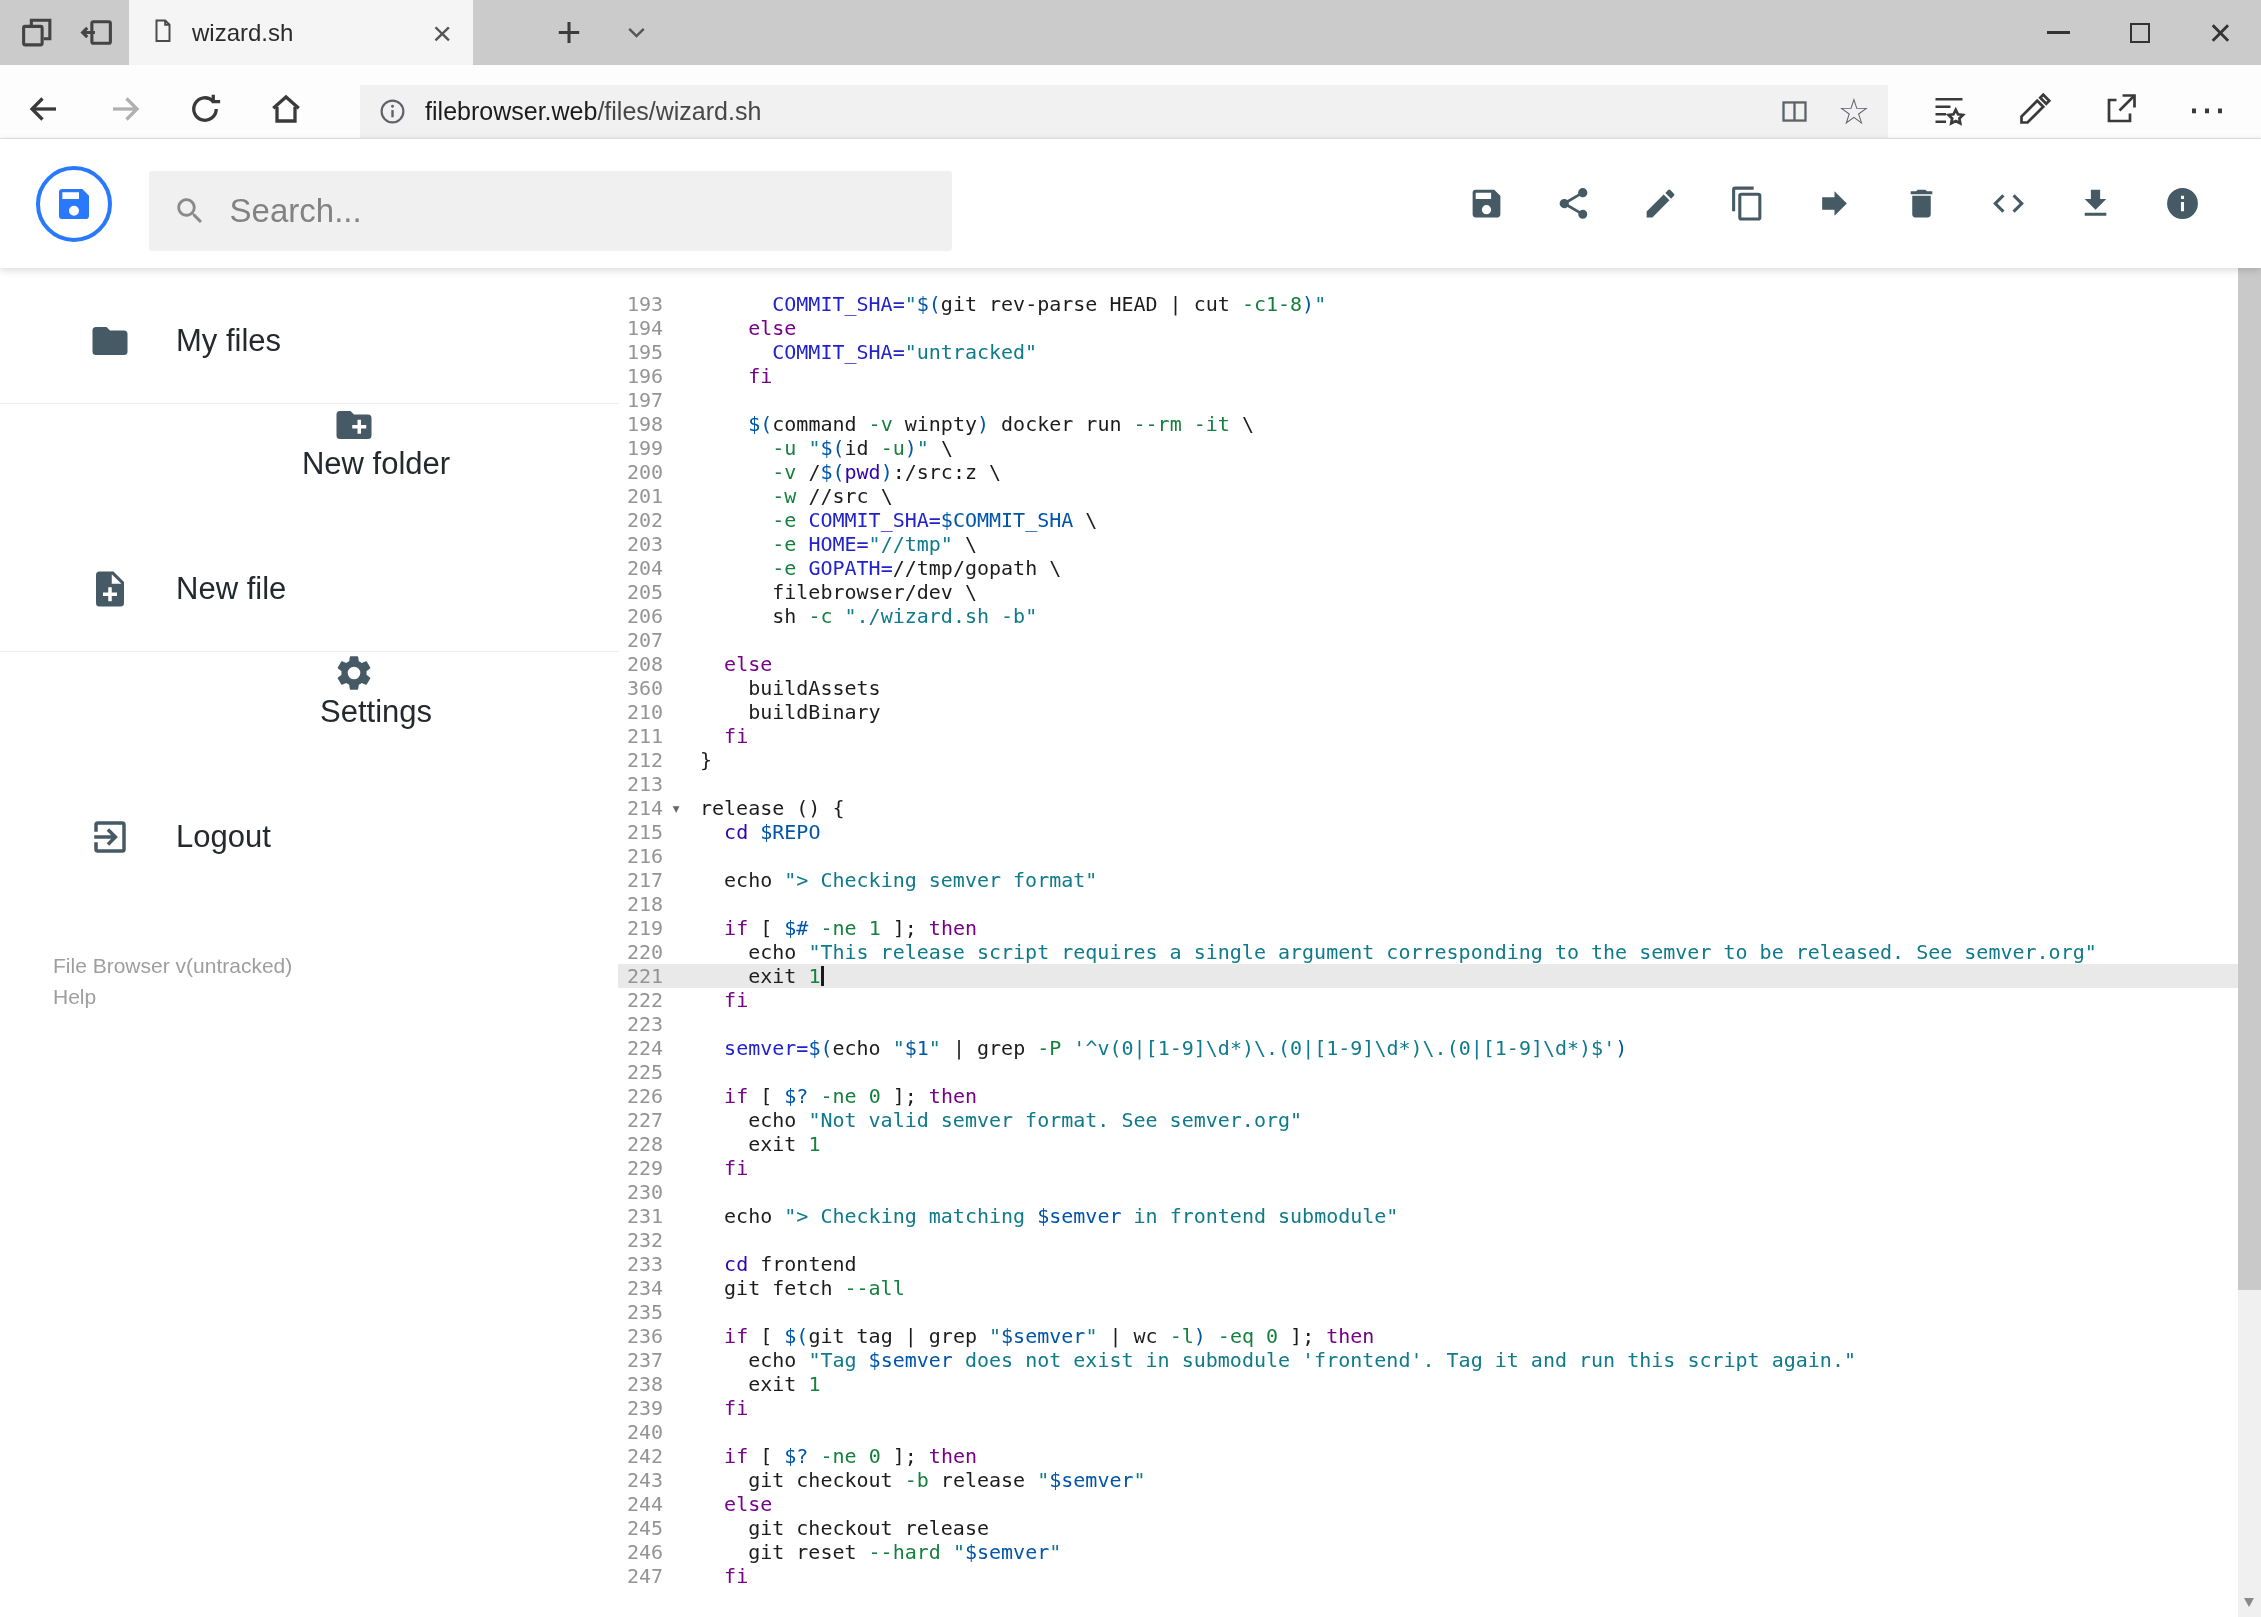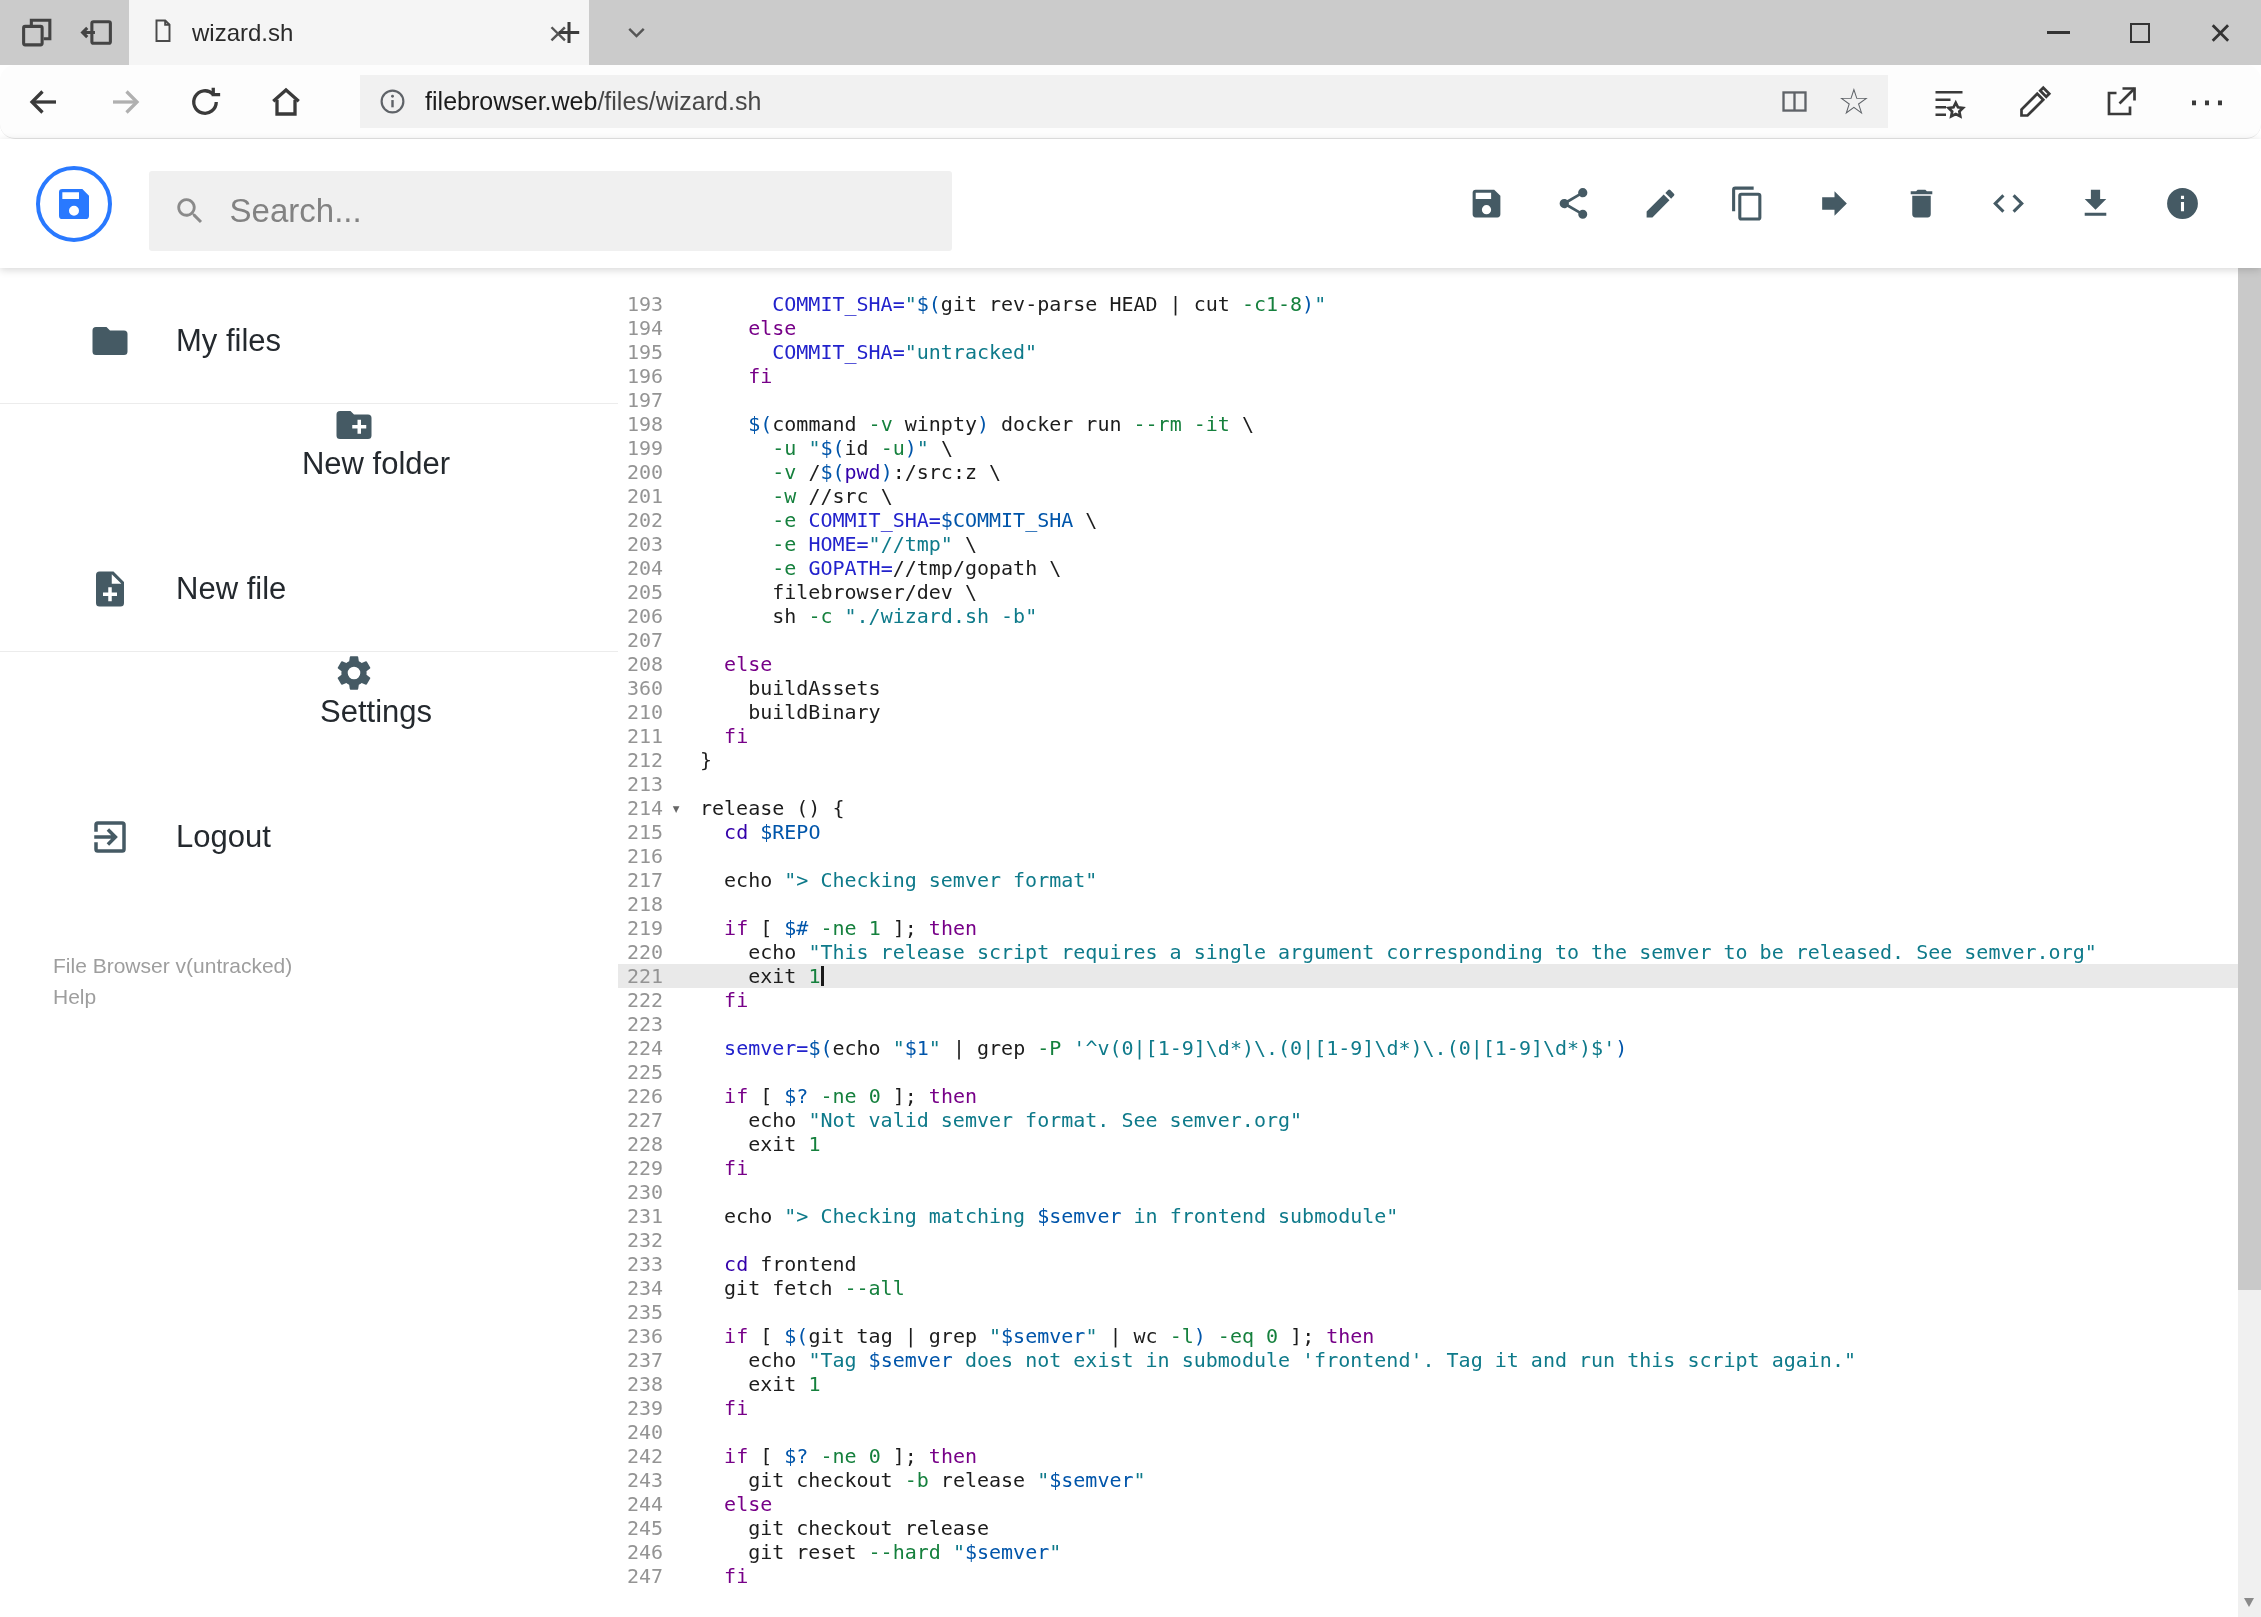--- a/index.html
+++ b/index.html
@@ -4,37 +4,37 @@
 <style>
   * { margin:0; padding:0; box-sizing:border-box; }
   html,body { width:2261px; height:1617px; overflow:hidden; background:#fff;
     font-family:"Liberation Sans", sans-serif; }
   #root { position:relative; width:2261px; height:1617px; }
 
   
   .tabbar { position:absolute; left:0; top:0; width:2261px; height:65px; background:#cbcbcb; }
   .tb-ic { position:absolute; top:13.7px; width:37px; height:37px; }
   .tb-ic svg { width:37px; height:37px; }
-  .tab { position:absolute; left:129px; top:0; width:460px; height:65px; background:#f5f5f5;
+  .tab { position:absolute; left:129px; top:0; width:344px; height:65px; background:#f5f5f5;
     display:flex; align-items:center; padding:0 21px; }
   .tab-title { margin-left:16px; font-size:24px; color:#2b2b2b; white-space:nowrap; }
   .tab-close { margin-left:auto; font-size:34px; color:#555; line-height:1; }
   .newtab { position:absolute; left:543px; top:0; width:52px; height:65px; font-size:42px; color:#3c3c3c;
     display:flex; align-items:center; justify-content:center; font-weight:300; }
   .tabchev { position:absolute; left:610px; top:0; width:52px; height:65px;
     display:flex; align-items:center; justify-content:center; }
   .win-controls { position:absolute; right:0; top:0; height:65px; display:flex; }
   .win-btn { width:81px; height:65px; display:flex; align-items:center; justify-content:center; color:#333; }
   .min-glyph { width:22.6px; height:2.4px; background:#333; }
   .max-glyph { width:20px; height:20px; border:2.4px solid #333; }
   .close-glyph { font-size:39px; line-height:1; font-weight:300; }
 
   
   .addrbar { position:absolute; left:0; top:65px; width:2261px; height:74px; background:#fdfdfd;
-    border-bottom:0.8px solid #e4e4e4; display:flex; align-items:center;border-radius:15px; }
+    border-bottom:0.8px solid #e4e4e4; display:flex; align-items:flex-end; }
   .nav-ic { width:58px; height:58px; margin-left:22.6px; display:flex; align-items:center; justify-content:center; }
   .nav-ic:first-child { margin-left:15.3px; }
   .nav-ic svg { width:36px; height:36px; }
   .urlbox { margin-left:45px; width:1528px; height:53px; background:#f1f1f1;
     display:flex; align-items:center; padding:0 18px; }
   .urlbox .info-ic svg { width:29px; height:29px; display:block; }
   .url { margin-left:18px; font-size:25px; white-space:nowrap; }
   .url .domain { color:#1b1b1b; }
   .url .path { color:#474747; }
   .url-spacer { flex:1; }

